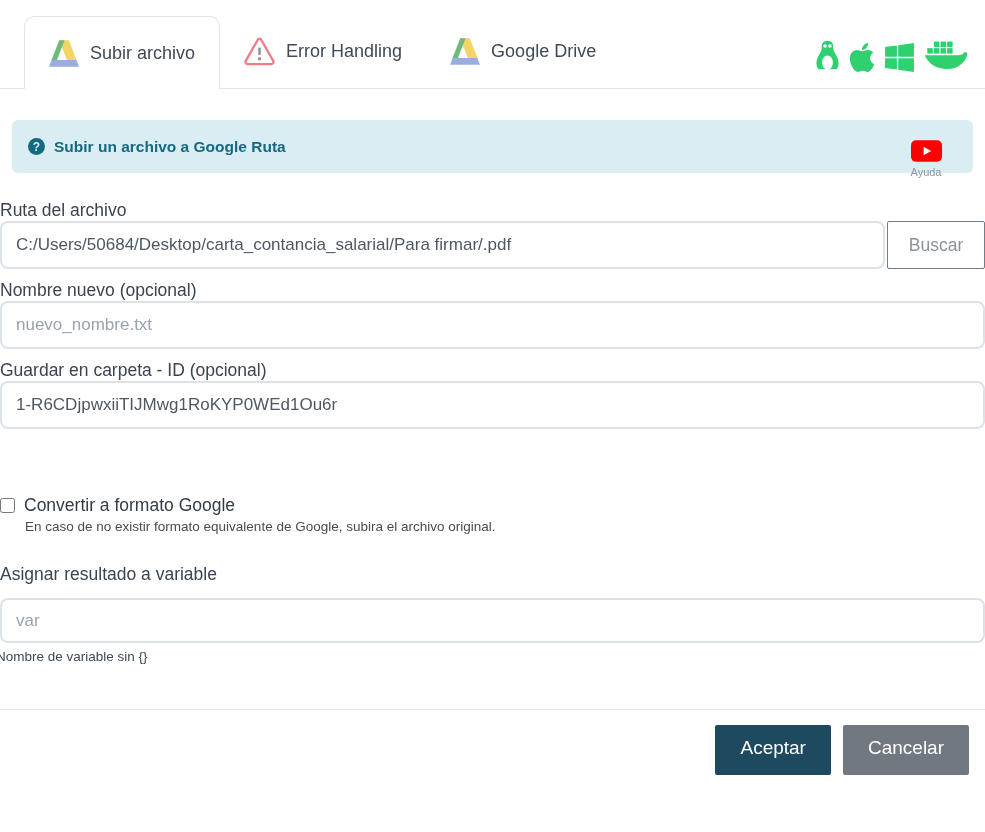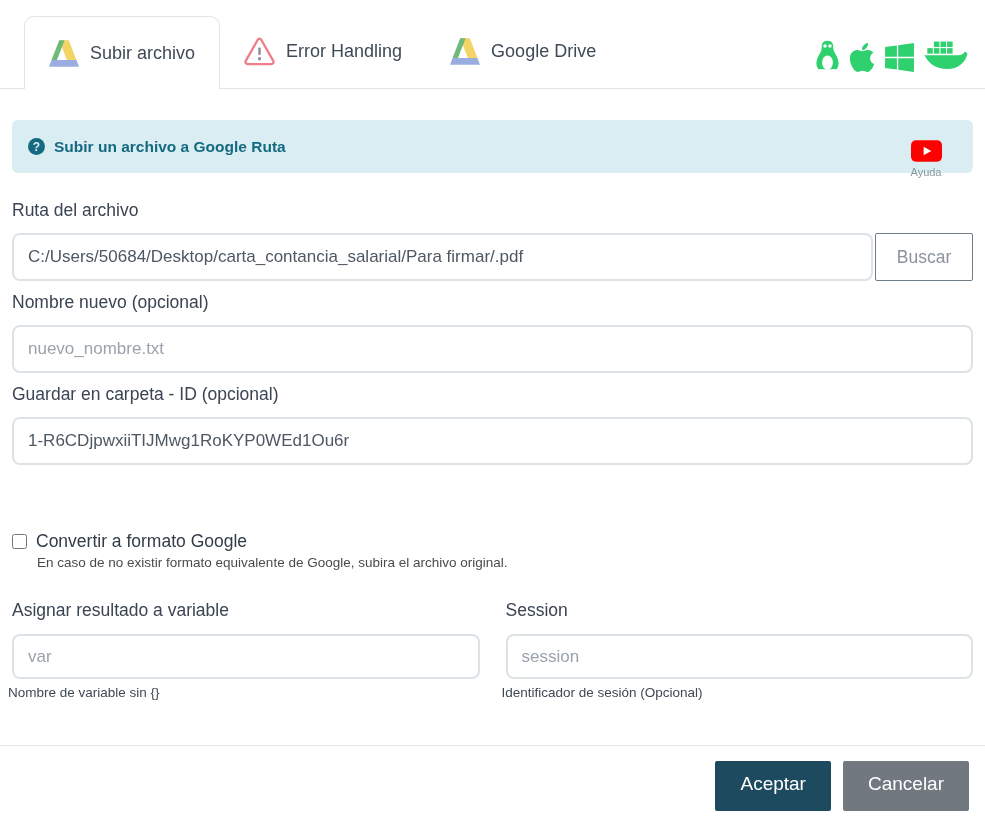--- a/index.html
+++ b/index.html
@@ -24,25 +24,25 @@
     font-weight:bold; font-size:15.5px; position:relative; }
   .q-badge { display:inline-flex; align-items:center; justify-content:center;
     width:17px; height:17px; border-radius:50%; background:#156a82; color:#d9edf3;
     font-size:12px; font-weight:bold; margin-right:9px; flex:none; }
   .yt-wrap { position:absolute; right:24px; top:20px; width:46px; text-align:center;
     cursor:pointer; }
   .yt-wrap svg { display:block; margin:0 auto; }
   .yt-label { font-size:11px; color:#8a98a2; font-weight:normal; margin-top:1px; }
 
   
-  .form { padding:0 12px; }
+  .form { padding:0 0; }
   .field-label { font-size:17.5px; color:#3a4452; }
   .lbl-ruta   { margin-top:27px; }
   .lbl-std    { margin-top:11px; }
-  .row-input  { margin-top:12px; display:flex; }
+  .row-input  { display:flex; }
   input[type=text] { height:48px; width:100%; border:2px solid #dde2e7; border-radius:8px;
     padding:0 14px; font-size:17px; color:#4d5863; background:#fff; outline:none;
     font-family:inherit; }
   input[type=text]::placeholder { color:#9aa3ab; opacity:1; }
   .btn-buscar { flex:none; width:98px; margin-left:2px; height:48px;
     border:1px solid #717d88; border-radius:2px; background:#fff; color:#8a939d;
     font-size:17.5px; cursor:pointer; font-family:inherit; }
 
   .chk-block { margin-top:66px; }
   .chk-row { display:flex; align-items:center; gap:9px; }
@@ -184,27 +184,20 @@
   </div>
 
   <div class="cols">
     <div class="col">
       <div class="field-label">Asignar resultado a variable</div>
       <div class="row-input">
         <input type="text" placeholder="var" style="">
       </div>
       <div class="col-help">Nombre de variable sin {}</div>
     </div>
-    <div class="col">
-      <div class="field-label">Session</div>
-      <div class="row-input">
-        <input type="text" placeholder="session" style="">
-      </div>
-      <div class="col-help">Identificador de sesión (Opcional)</div>
-    </div>
   </div>
 
 </div>
 
 <div class="footer">
   <button class="btn btn-accept">Aceptar</button>
   <button class="btn btn-cancel">Cancelar</button>
 </div>
 
 </body></html>

